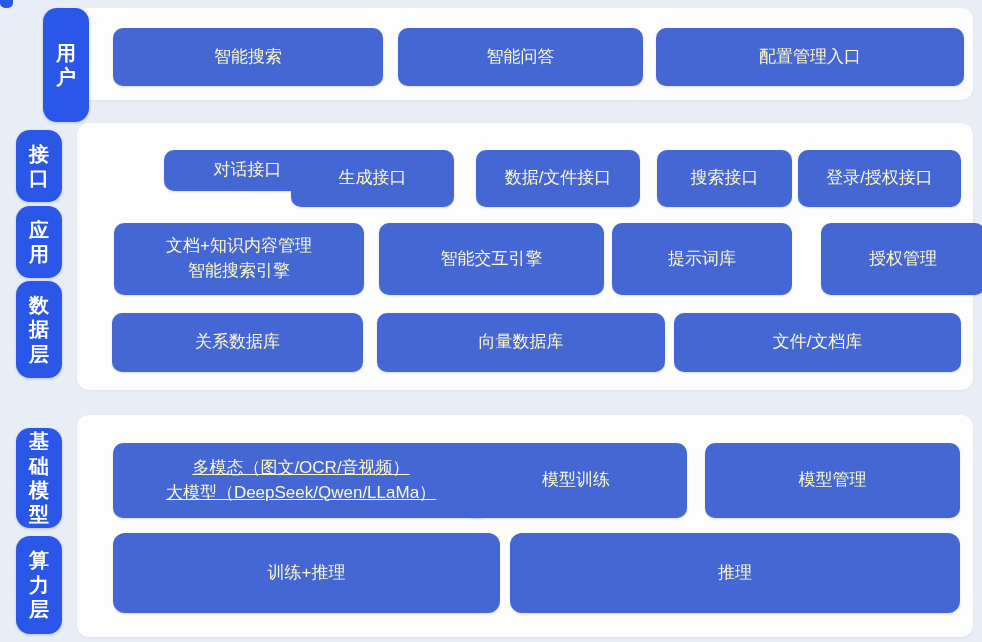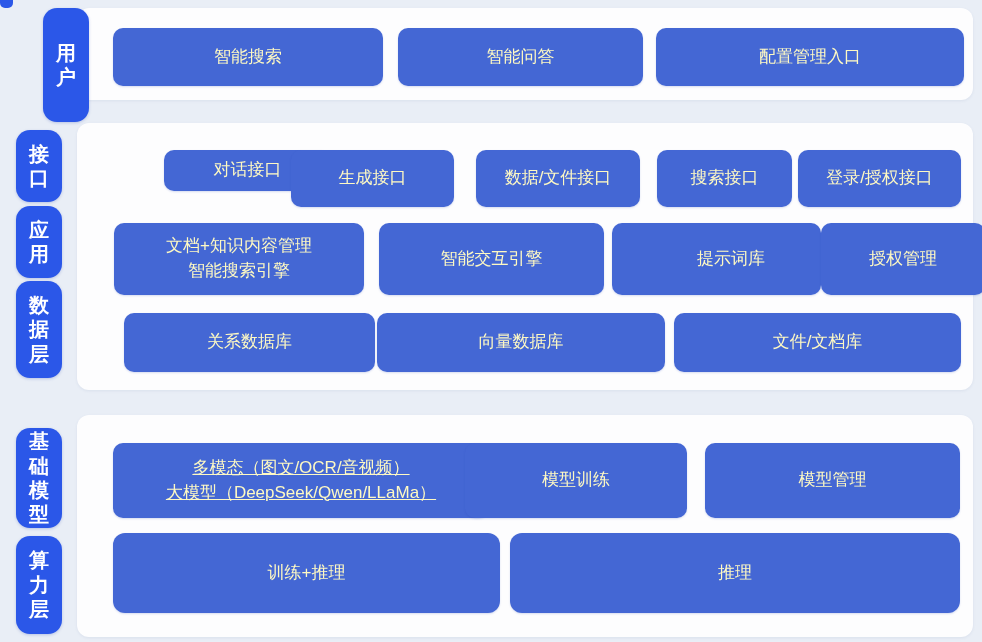--- a/index.html
+++ b/index.html
@@ -72,24 +72,24 @@
 
     <div class="node" style="left:116px;top:27px;width:167px;height:41px;margin-left:48px;">对话接口</div>
     <div class="node" style="left:291px;top:27px;width:163px;height:57px;">生成接口</div>
     <div class="node" style="left:476px;top:27px;width:164px;height:57px;">数据/文件接口</div>
     <div class="node" style="left:657px;top:27px;width:135px;height:57px;">搜索接口</div>
     <div class="node" style="left:798px;top:27px;width:163px;height:57px;">登录/授权接口</div>
 
     <div class="node" style="left:114px;top:100px;width:250px;height:72px;">文档+知识内容管理
 智能搜索引擎</div>
     <div class="node" style="left:302px;top:100px;width:225px;height:72px;left:379px;">智能交互引擎</div>
-    <div class="node" style="left:612px;top:100px;width:180px;height:72px;padding-left:29px;">提示词库</div>
+    <div class="node" style="left:612px;top:100px;width:180px;height:72px;">提示词库</div>
     <div class="node" style="left:821px;top:100px;width:164px;height:72px;">授权管理</div>
 
-    <div class="node" style="left:124px;top:190px;width:251px;height:59px;text-align:center;">关系数据库</div>
+    <div class="node" style="left:112px;top:190px;width:251px;height:59px;text-align:center;">关系数据库</div>
     <div class="node" style="left:377px;top:190px;width:288px;height:59px;">向量数据库</div>
     <div class="node" style="left:674px;top:190px;width:287px;height:59px;">文件/文档库</div>
   </section>
 
   <section class="band" style="top:415px;height:222px;">
     <div class="panel"></div>
     <div class="pill" style="top:13px;height:100px;">
       <span>基础模型</span>
     </div>
     <div class="pill" style="top:121px;height:98px;">

